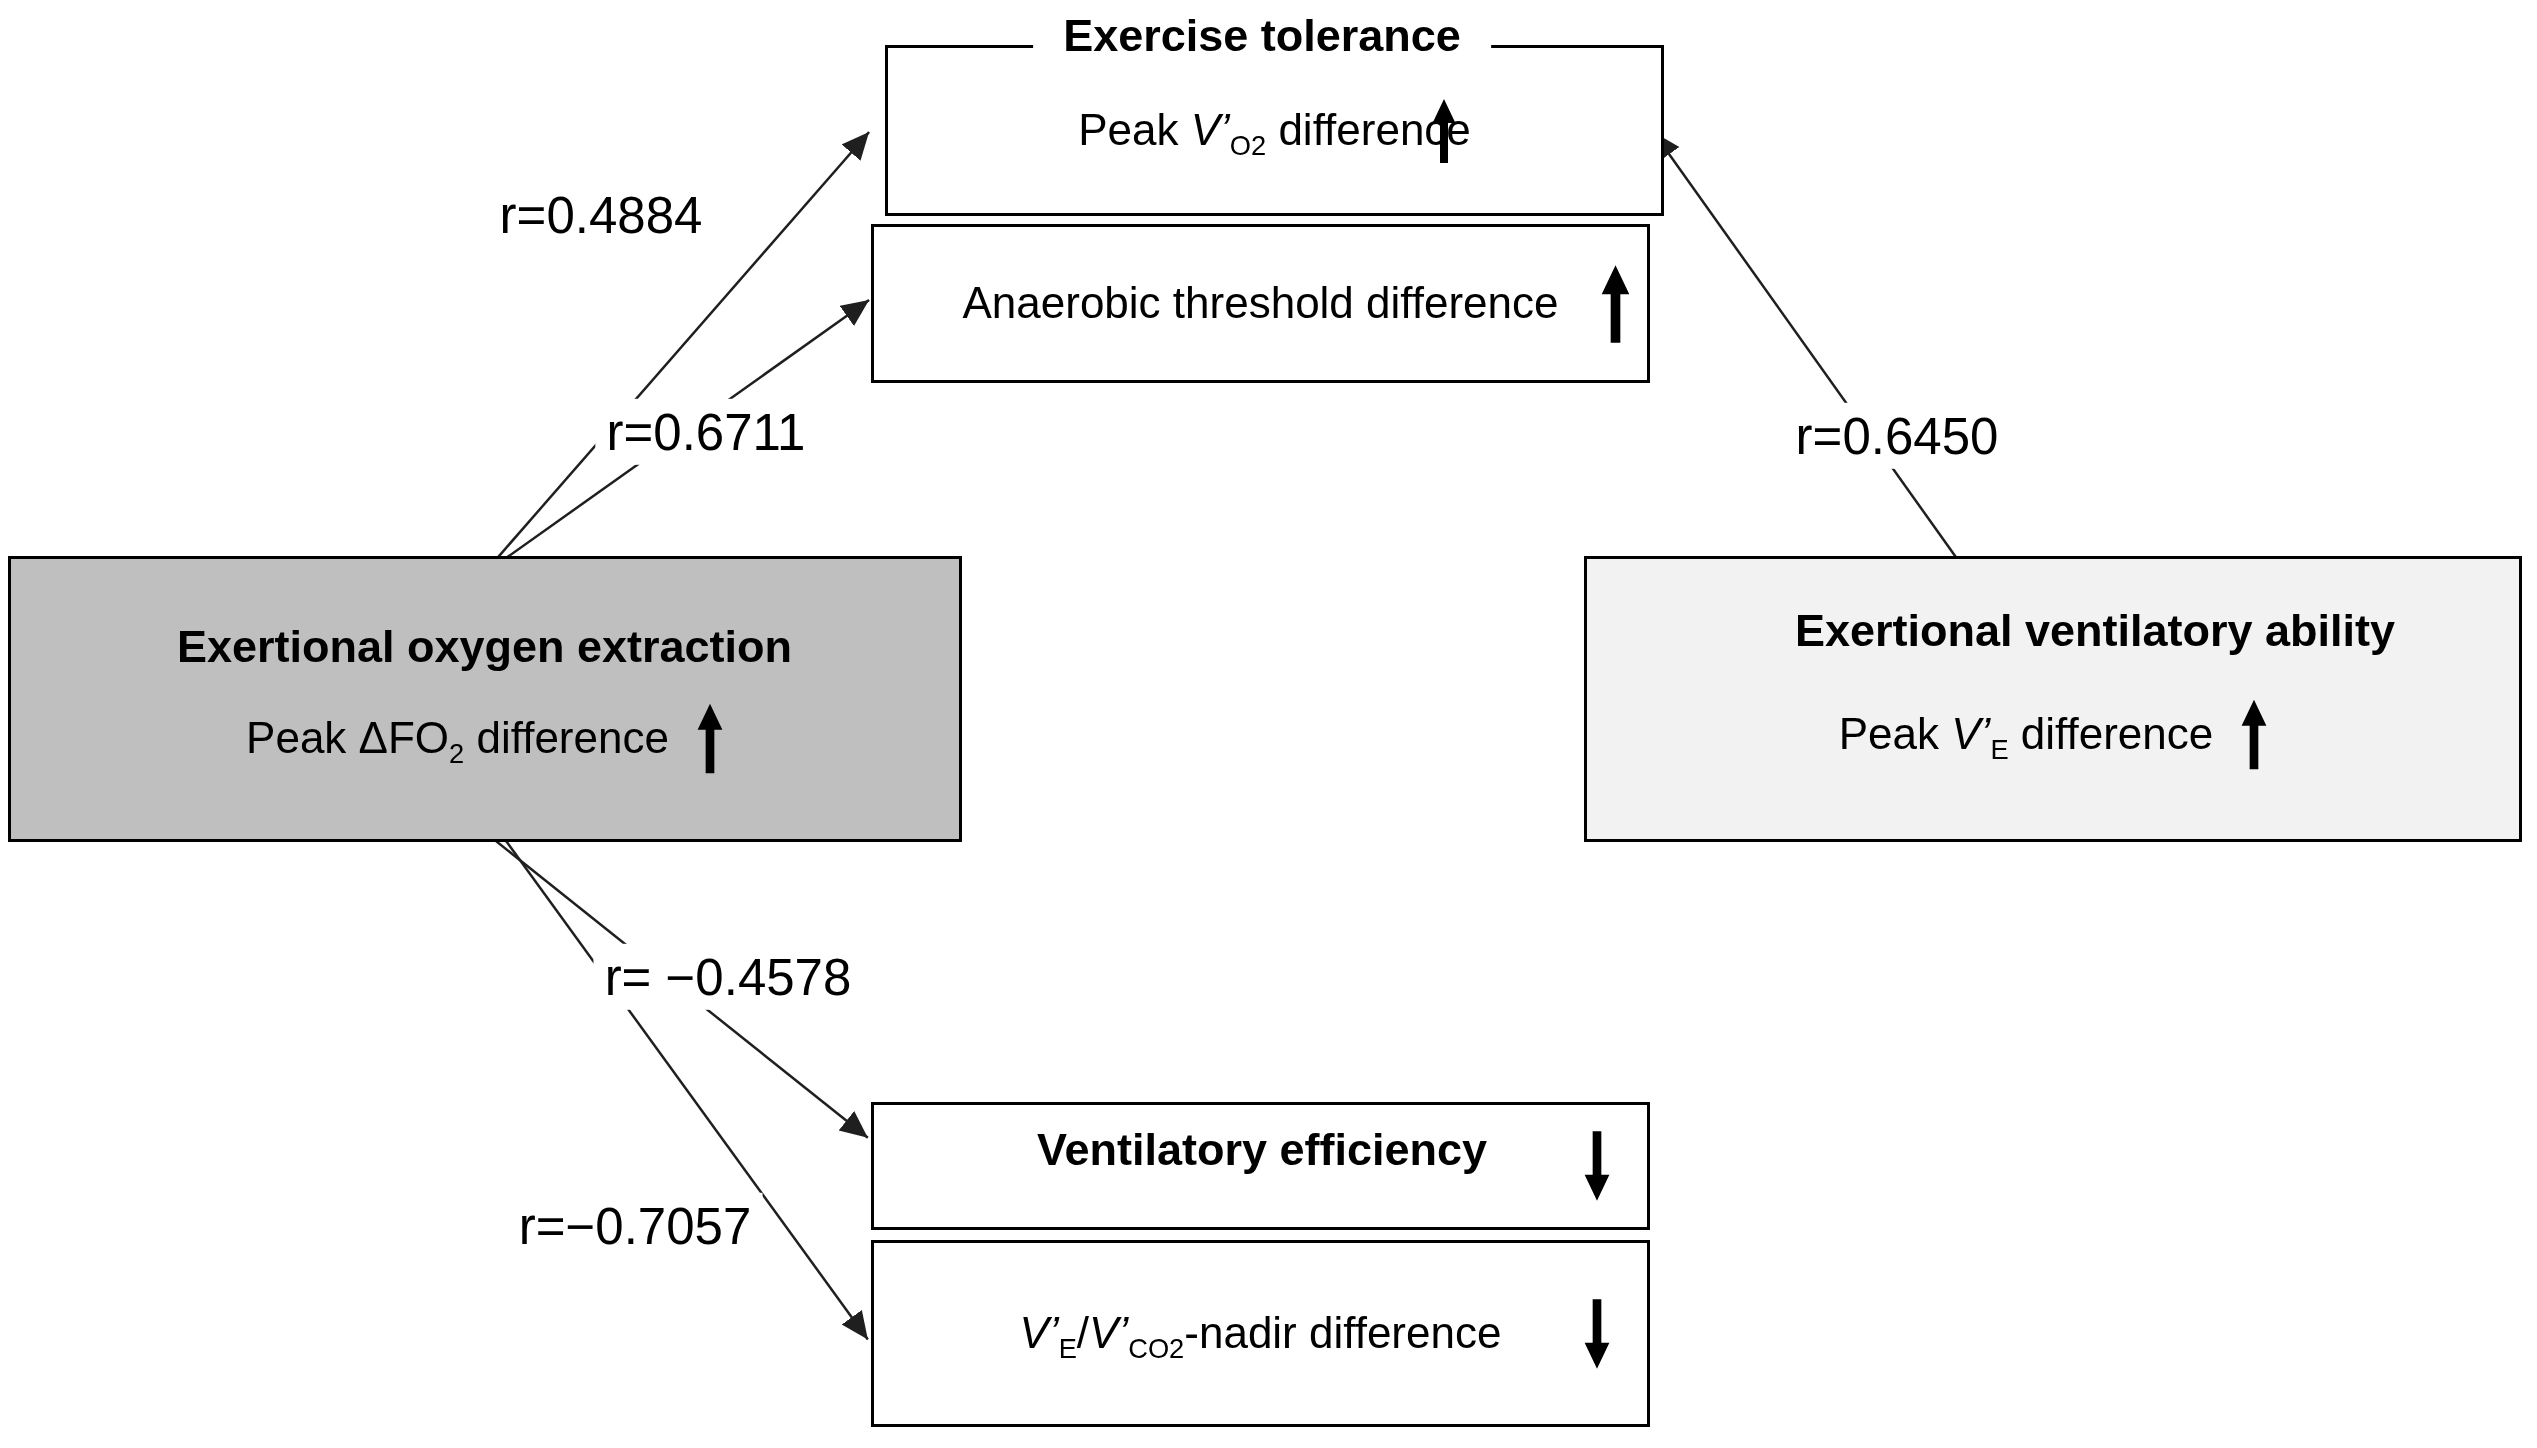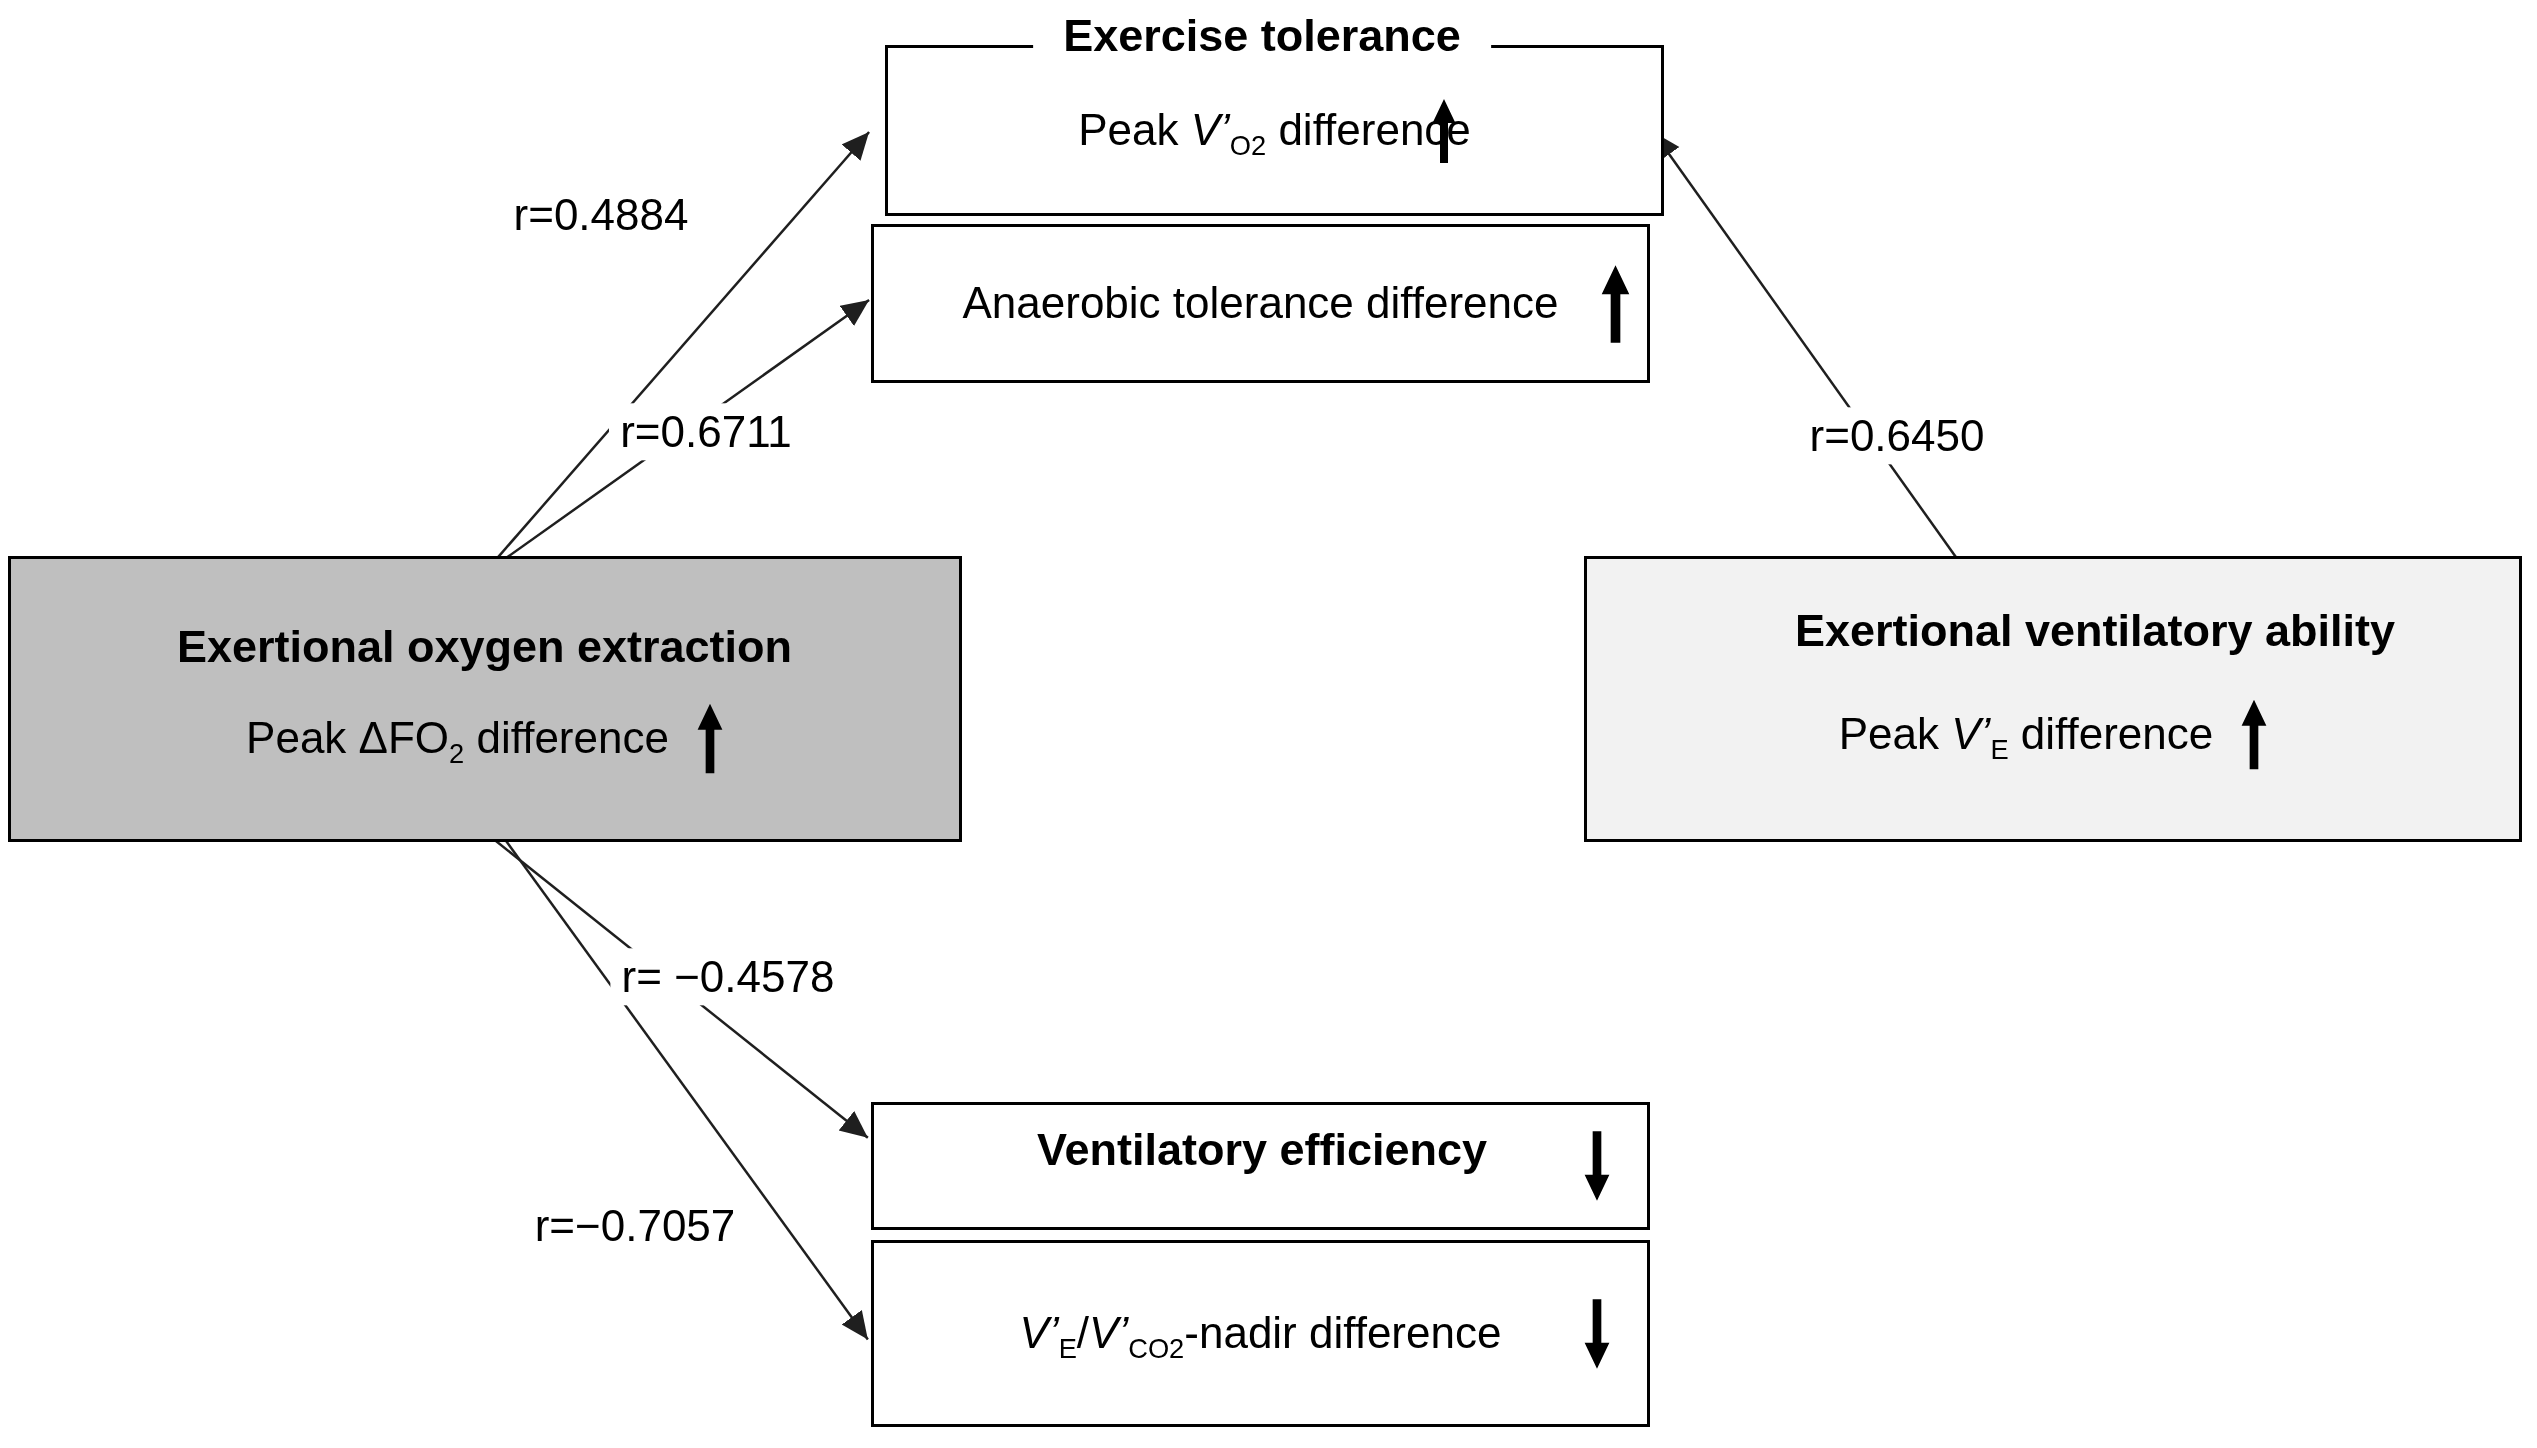--- a/index.html
+++ b/index.html
@@ -40,21 +40,21 @@
     position:absolute; transform:translate(-50%,-50%);
     background:#ffffff; padding:3.7px 30px;
     font-size:45px; font-weight:bold; white-space:nowrap; z-index:4;
   }
   #group-title-exercise    { left:1262px; top:36px; }
   #group-title-ventilatory { left:1262px; top:1150px; }
 
   .rlabel {
     position:absolute; transform:translate(-50%,-50%);
     background:#ffffff; padding:3.7px 11.2px;
-    font-size:44px; white-space:nowrap; z-index:2;
+    font-size:51px; white-space:nowrap; z-index:2;
   }
   #rlabel-peak-vo2    { left:601px;  top:215px;  }
   #rlabel-anaerobic   { left:706px; top:432px;  }
   #rlabel-ventilatory { left:1897px; top:436px;  }
   #rlabel-slope       { left:728px; top:977px; }
   #rlabel-nadir       { left:635px; top:1226px; }
 
   .trend { display:block; fill:#000000; }
   .trend-sm  { width:24px; height:67px; }
   .trend-md  { width:26px; height:73px; }
@@ -92,21 +92,21 @@
   <div class="box center-box" id="box-peak-vo2">
     <div class="box-text">
       <span>Peak </span><span class="var">V’</span><sub>O2</sub><span> difference</span>
     </div>
     <svg class="trend trend-sm side-arrow" viewBox="0 0 42 112">
       <polygon points="21,0 41,42 28,42 28,112 14,112 14,42 1,42"></polygon>
     </svg>
   </div>
 
   <div class="box center-box" id="box-anaerobic">
-    <div class="box-text">Anaerobic tolerance difference</div>
+    <div class="box-text">Anaerobic threshold difference</div>
     <svg class="trend trend-lg side-arrow" viewBox="0 0 42 112">
       <polygon points="21,0 41,42 28,42 28,112 14,112 14,42 1,42"></polygon>
     </svg>
   </div>
 
   <div class="group-title" id="group-title-exercise">Exercise tolerance</div>
 
   <div class="box" id="box-oxygen">
     <div class="big-row title-row">
       <div class="big-title">Exertional oxygen extraction</div>

